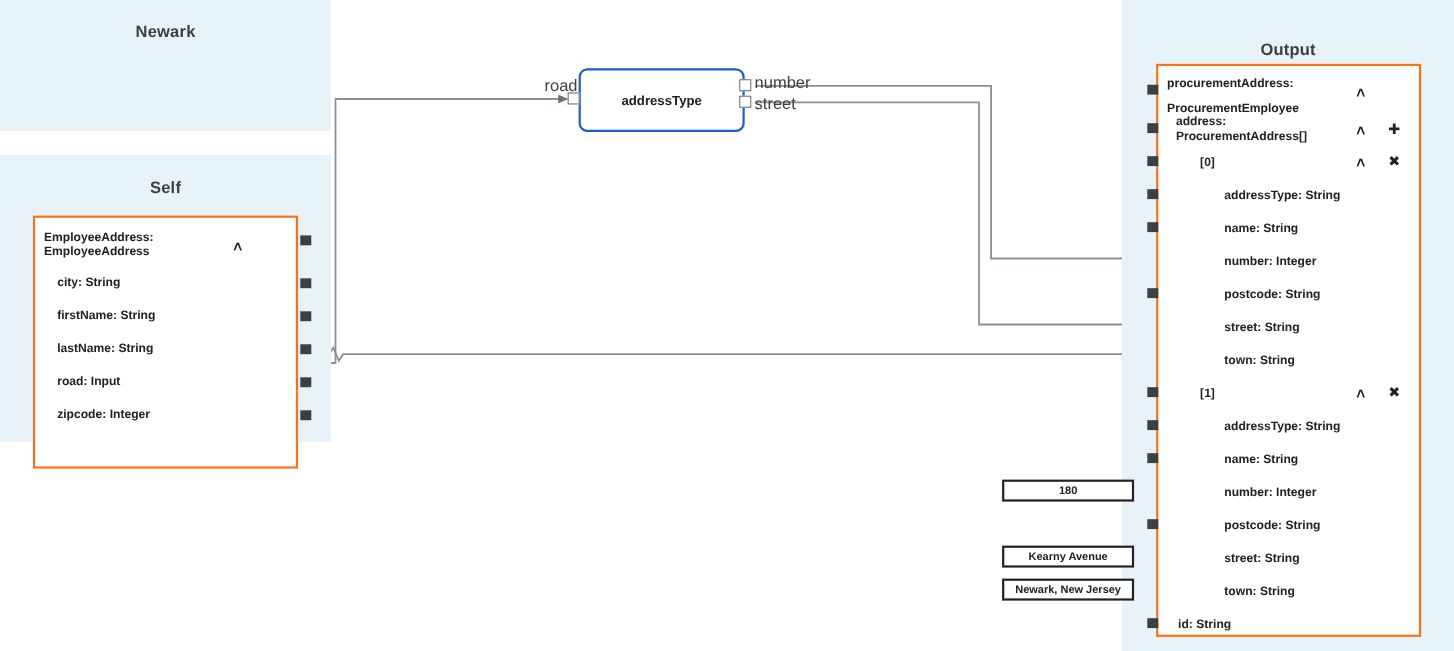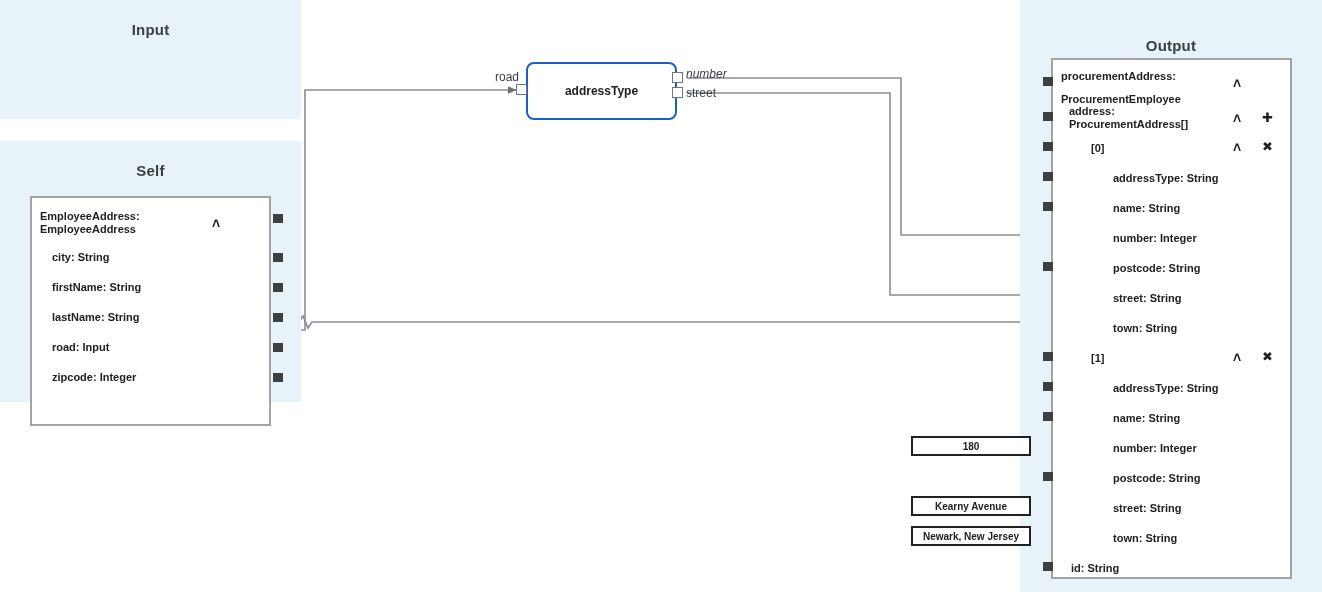--- a/index.html
+++ b/index.html
@@ -12,21 +12,21 @@
   #panel-self{left:0;top:141px;width:301px;height:261px;}
   #panel-output{left:1020px;top:0;width:302px;height:592px;}
 
   .panel-title{position:absolute;width:100%;text-align:center;
        font-size:15px;font-weight:bold;color:#3c4043;letter-spacing:.2px;}
   #panel-input .panel-title{top:21px;}
   #panel-self  .panel-title{top:21px;text-align:center;}
   #panel-output .panel-title{top:21px;margin-top:16px;}
 
   
-  .card{position:absolute;background:#ffffff;border:2px solid #a3a3a3;
+  .card{position:absolute;background:#ffffff;border:2px solid #f97316;
         box-sizing:border-box;}
   #card-self{left:30px;top:196px;width:241px;height:230px;}
   #card-output{left:1051px;top:58px;width:241px;height:521px;}
   .row-label{position:absolute;font-size:11px;font-weight:bold;color:#202124;
         white-space:nowrap;line-height:13px;}
 
   
   .port{position:absolute;width:10px;height:9px;background:#3c4043;}
   .port-right{left:241px;}   
   .port-left{left:-10px;}
@@ -36,21 +36,21 @@
         line-height:12px;cursor:pointer;user-select:none;}
   .chev{font-size:14px;}
 
   
   #node-splitstreet{position:absolute;left:526px;top:62px;width:151px;height:58px;
         background:#ffffff;border:2px solid #1a5fc8;border-radius:8px;
         box-sizing:border-box;display:flex;align-items:center;justify-content:center;
         font-size:12px;font-weight:bold;color:#202124;}
   .node-port{position:absolute;width:11px;height:11px;background:#ffffff;
         border:1px solid #70757a;box-sizing:border-box;}
-  .port-caption{position:absolute;font-size:12px;color:#3c4043;white-space:nowrap;}
+  .port-caption{position:absolute;font-size:15px;color:#3c4043;white-space:nowrap;}
 
   
   .valbox{position:absolute;background:#ffffff;border:2px solid #202124;
         box-sizing:border-box;height:20px;width:120px;
         display:flex;align-items:center;justify-content:center;
         font-size:10px;font-weight:bold;color:#202124;}
 
   #svg-wires{position:absolute;left:0;top:0;width:1322px;height:592px;
         pointer-events:none;}
 </style>
@@ -77,21 +77,21 @@
 
     <path d="M1031,446 L1043,446" marker-end="url(#arw)"></path>
 
     <path d="M1031,506 L1043,506" marker-end="url(#arw)"></path>
 
     <path d="M1031,536 L1043,536" marker-end="url(#arw)"></path>
   </g>
 </svg>
 
 <div class="panel" id="panel-input">
-  <div class="panel-title">Input</div>
+  <div class="panel-title">Newark</div>
 </div>
 
 <div class="panel" id="panel-self">
   <div class="panel-title">Self</div>
 </div>
 
 <div class="panel" id="panel-output">
   <div class="panel-title">Output</div>
 </div>
 
@@ -116,21 +116,21 @@
   <div class="row-label" style="left:20px;top:173px;">zipcode: Integer</div>
   <div class="port port-right" style="top:175px;"></div>
 </div>
 
 <div id="node-splitstreet">
   <span>addressType</span>
 </div>
 <div class="node-port" style="left:516px;top:84px;"></div>
 <div class="port-caption" style="left:495px;top:70px;">road</div>
 <div class="node-port" style="left:672px;top:72px;"></div>
-<div class="port-caption" style="left:686px;top:67px;font-style:italic;">number</div>
+<div class="port-caption" style="left:686px;top:67px;">number</div>
 <div class="node-port" style="left:672px;top:87px;"></div>
 <div class="port-caption" style="left:686px;top:86px;">street</div>
 
 <div class="valbox" style="left:911px;top:436px;">180</div>
 <div class="valbox" style="left:911px;top:496px;">Kearny Avenue</div>
 <div class="valbox" style="left:911px;top:526px;">Newark, New Jersey</div>
 
 <div class="card" id="card-output">
 
   <div class="row-label" style="left:8px;top:10px;">procurementAddress:</div>

